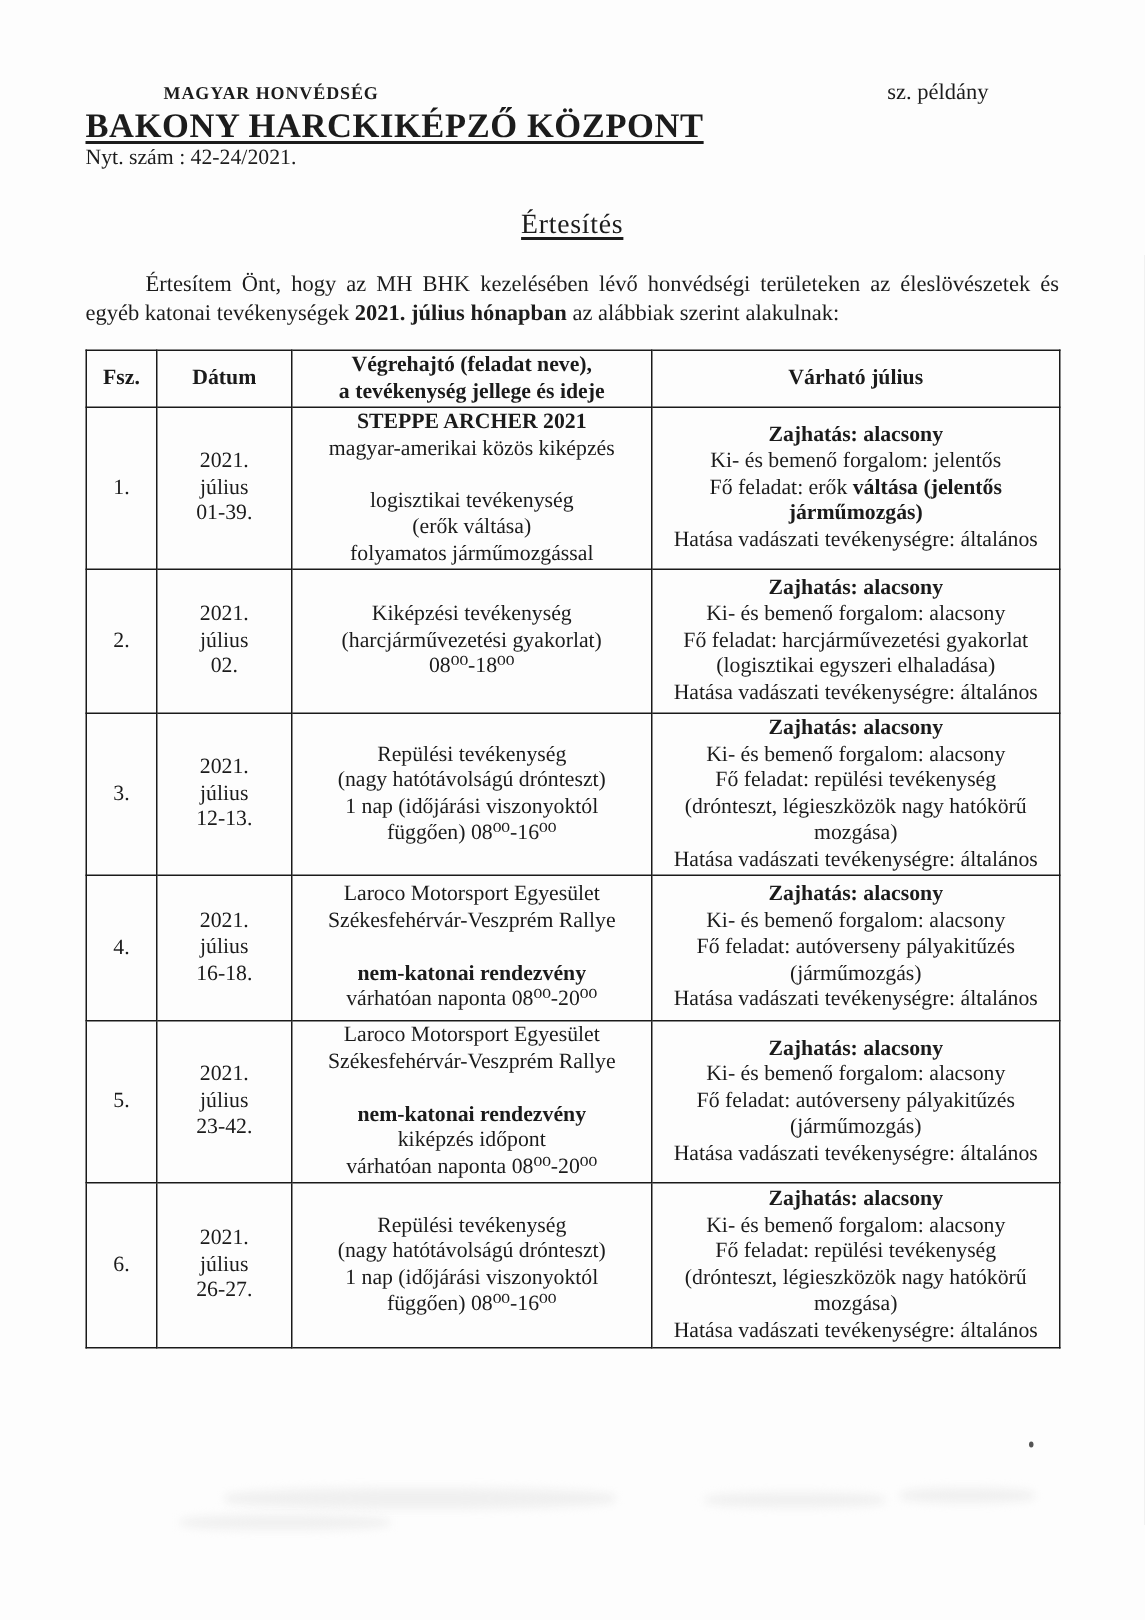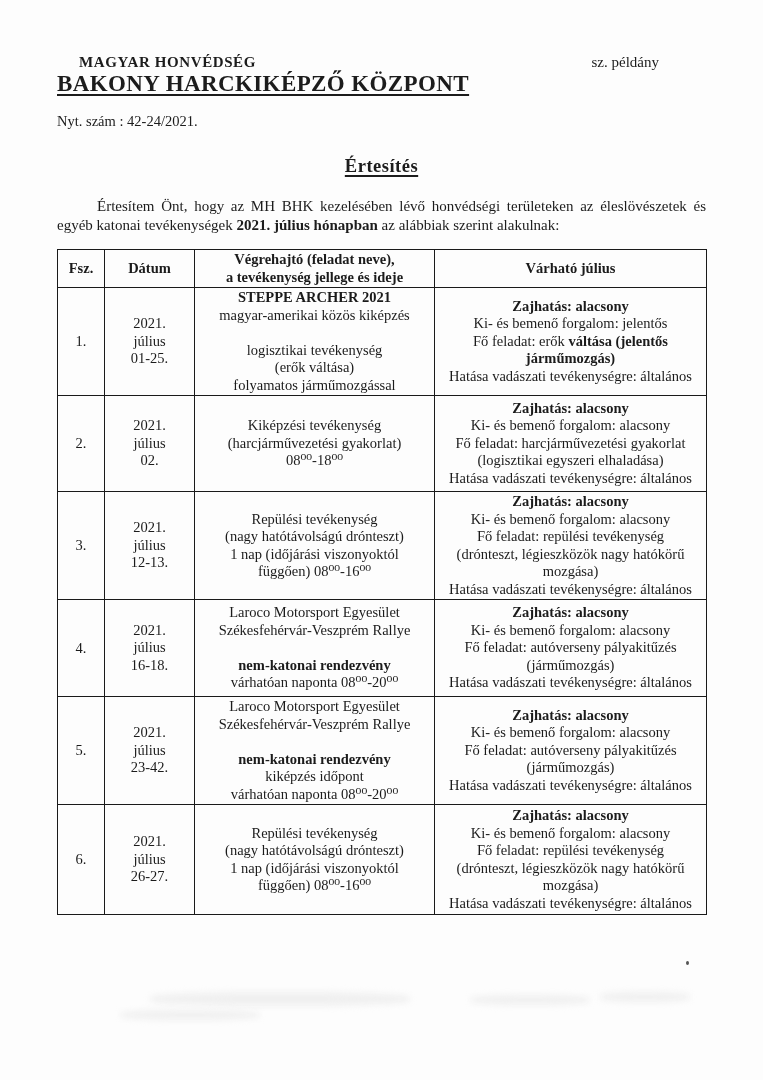--- a/index.html
+++ b/index.html
@@ -8,27 +8,27 @@
     width:763px;height:1080px;
     background:#fdfdfd;
     box-sizing:border-box;
     padding:52px 57px 0 57px;
     font-family:"Liberation Serif","DejaVu Serif",serif;
     color:#1c1c1c;
     overflow:hidden;
   }
   
   .hdr{position:relative;}
-  .org1{font-weight:bold;font-size:15px;letter-spacing:.6px;margin-left:22px;line-height:21px;}
+  .org1{font-weight:bold;font-size:12px;letter-spacing:.6px;margin-left:52px;line-height:21px;}
   .org2{font-weight:bold;font-size:23px;letter-spacing:.4px;line-height:22px;
         text-decoration:underline;text-underline-offset:3px;text-decoration-thickness:2px;}
-  .reg{font-size:14.5px;line-height:18px;margin-top:17px;}
+  .reg{font-size:14.5px;line-height:18px;margin-top:1px;}
   .copy{position:absolute;top:2px;right:47px;font-size:15px;}
   
-  .title{width:fit-content;margin:26px auto 0 auto;font-weight:bold;font-size:18.5px;letter-spacing:.5px;
+  .title{width:fit-content;margin:26px auto 0 auto;font-weight:normal;font-size:18.5px;letter-spacing:.5px;
          text-decoration:underline;text-underline-offset:3px;text-decoration-thickness:2px;}
   
   .intro{margin-top:20px;font-size:15px;line-height:18.5px;text-align:justify;text-indent:40px;}
   .b{font-weight:bold;}
   
   .sec{margin-top:19px;font-weight:bold;font-size:14.8px;
        text-decoration:underline;text-underline-offset:2px;text-decoration-thickness:1.5px;}
   
   table.doc{border-collapse:collapse;table-layout:fixed;width:649px;margin-top:14px;
             font-size:14.5px;color:#1b1b1b;}
@@ -75,21 +75,21 @@
         <div class="ln">a tevékenység jellege és ideje</div>
       </th>
       <th>Várható július</th>
     </tr>
 
     <tr style="height:102px;">
       <td>1.</td>
       <td>
         <div class="ln">2021.</div>
         <div class="ln">július</div>
-        <div class="ln">01-25.</div>
+        <div class="ln">01-39.</div>
       </td>
       <td>
         <div class="ln b">STEPPE ARCHER 2021</div>
         <div class="ln">magyar-amerikai közös kiképzés</div>
         <div class="ln"></div>
         <div class="ln">logisztikai tevékenység</div>
         <div class="ln">(erők váltása)</div>
         <div class="ln">folyamatos járműmozgással</div>
       </td>
       <td>

